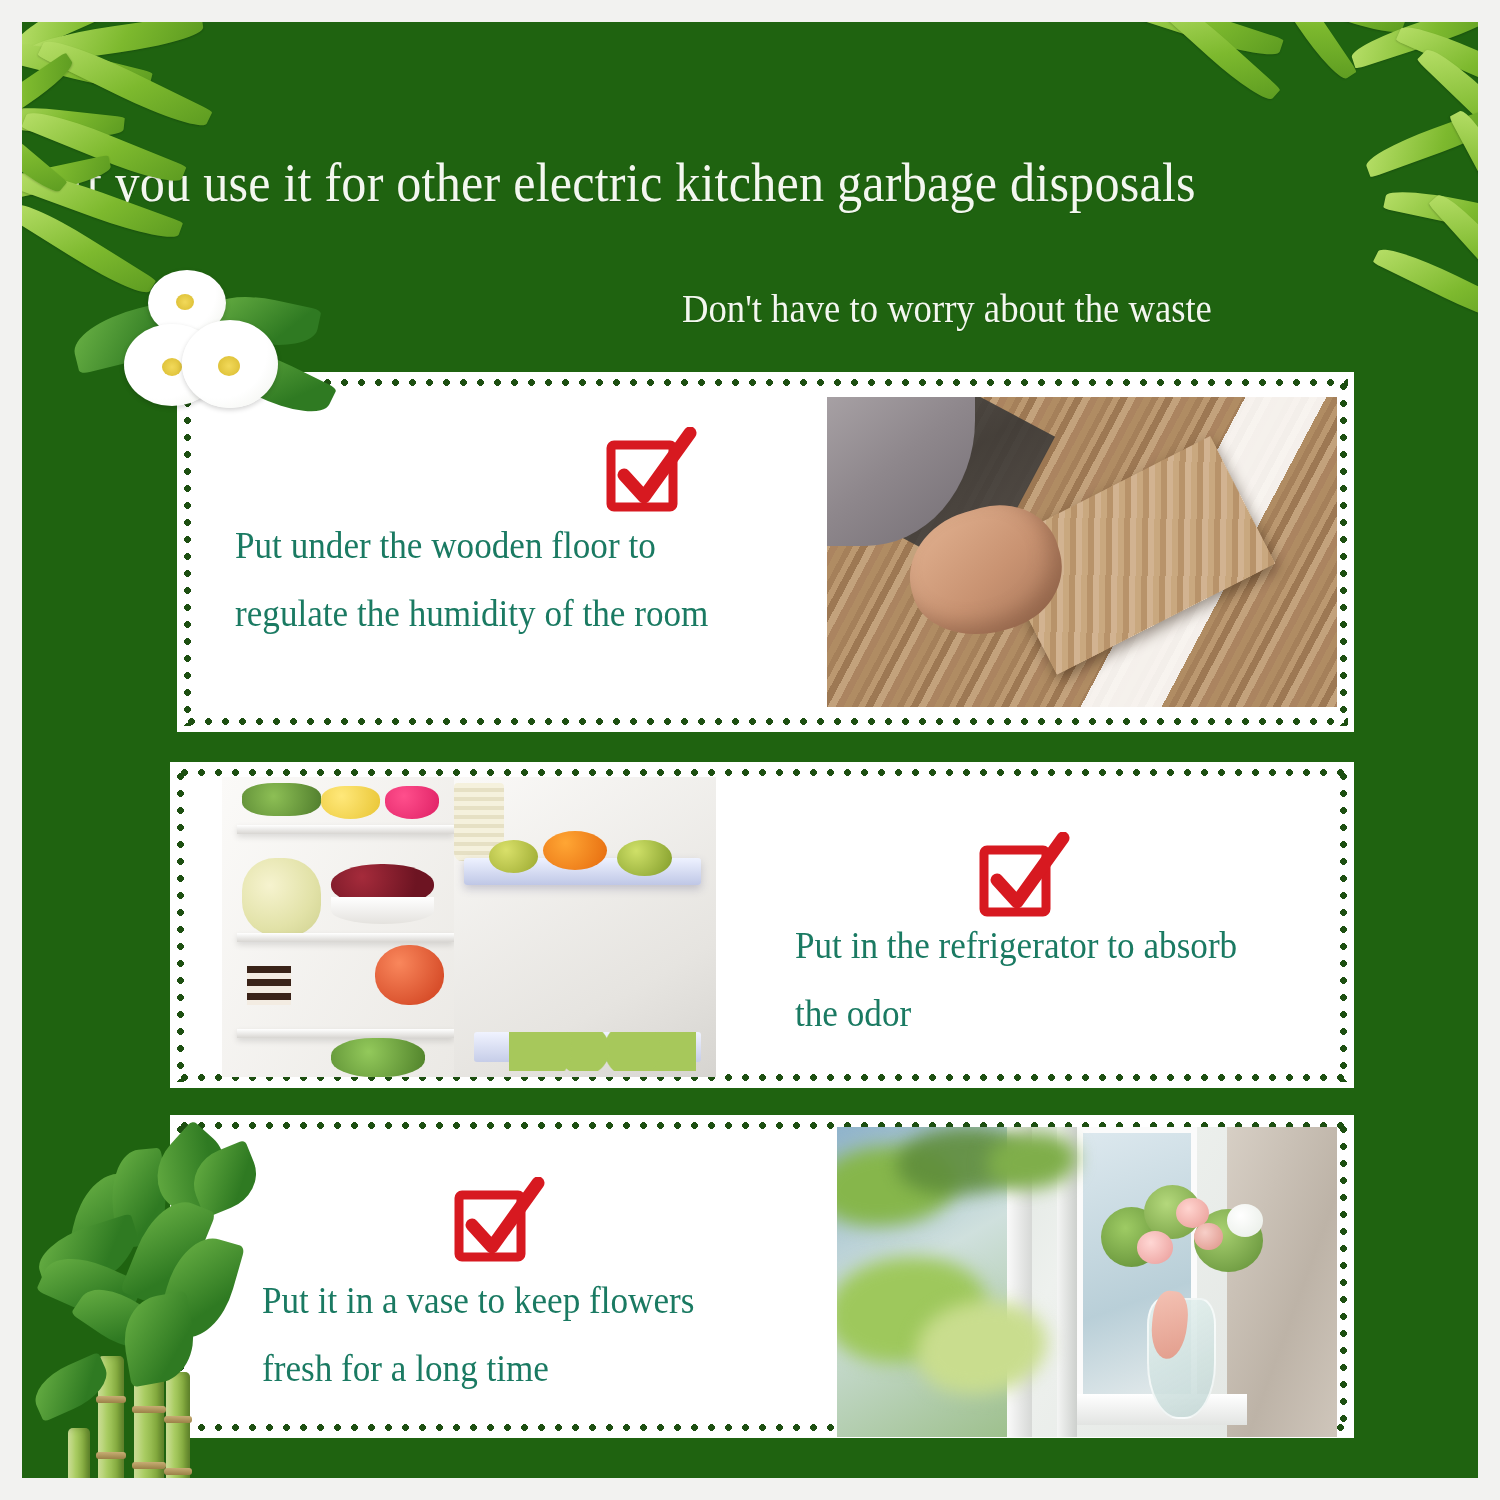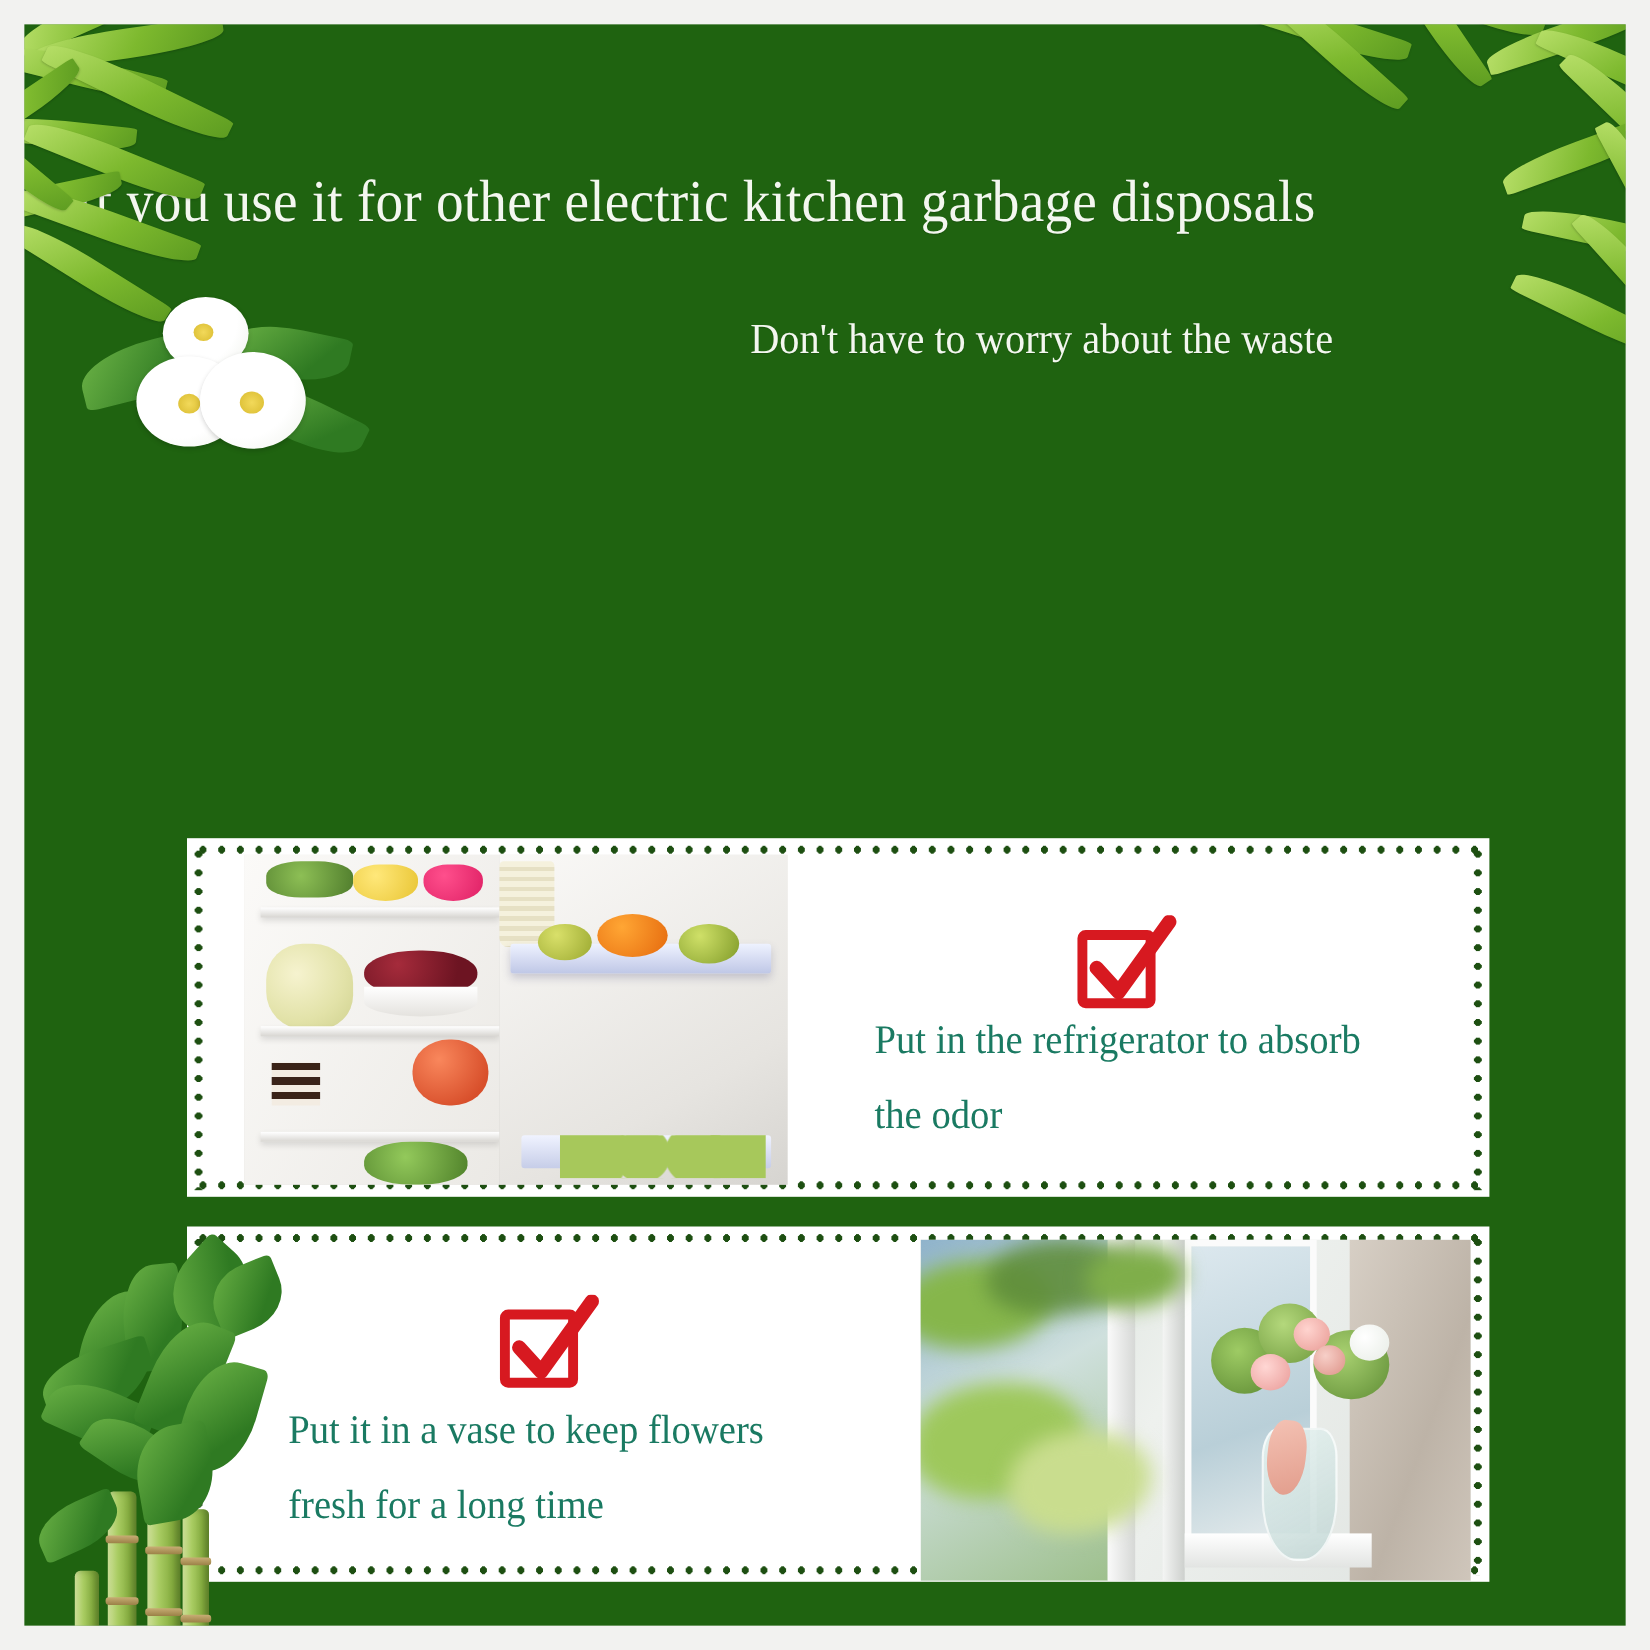--- a/index.html
+++ b/index.html
@@ -185,20 +185,40 @@
 </head>
 <body>
 
 <div id="root">
 
   <div class="green-panel">
 
     <div class="title">If you use it for other electric kitchen garbage disposals</div>
     <div class="subtitle">Don't have to worry about the waste</div>
 
+    <div class="card" id="card1">
+      <div class="beads"></div>
+
+      <div class="checkbox" style="left:425px;top:55px;">
+        <svg viewBox="0 0 96 90" aria-hidden="true">
+          <rect x="9" y="18" width="62" height="62" rx="3" fill="none" stroke="#d71920" stroke-width="9"></rect>
+          <path d="M22 48 L42 70 L88 6" fill="none" stroke="#d71920" stroke-width="13" stroke-linecap="round" stroke-linejoin="round"></path>
+        </svg>
+      </div>
+
+      <div class="card-text" style="left:58px;top:140px;width:610px;">Put under the wooden floor to
+regulate the humidity of the room</div>
+
+      <div class="photo wood" style="left:650px;top:25px;width:510px;height:310px;">
+        <div class="underlay"></div>
+        <div class="arm"></div>
+        <div class="board"></div>
+        <div class="hand"></div>
+      </div>
+    </div>
 
     <div class="card" id="card2">
       <div class="beads"></div>
 
       <div class="photo fridge" style="left:52px;top:15px;width:494px;height:300px;">
         <div class="cab"></div>
         <div class="greens"></div>
           <div class="pepperY"></div>
           <div class="pepperP"></div>
         <div class="shelf sh1"></div>

